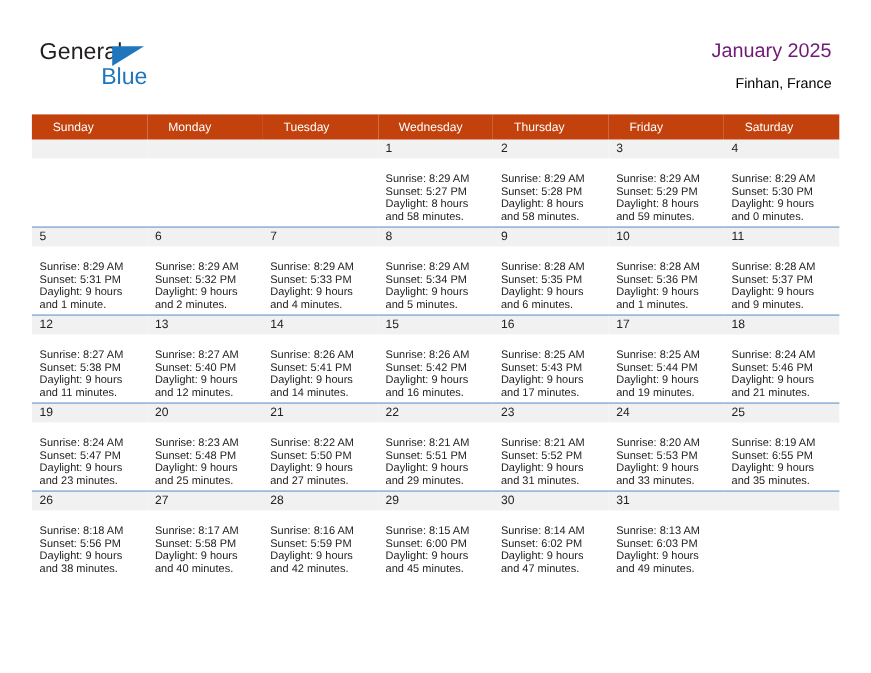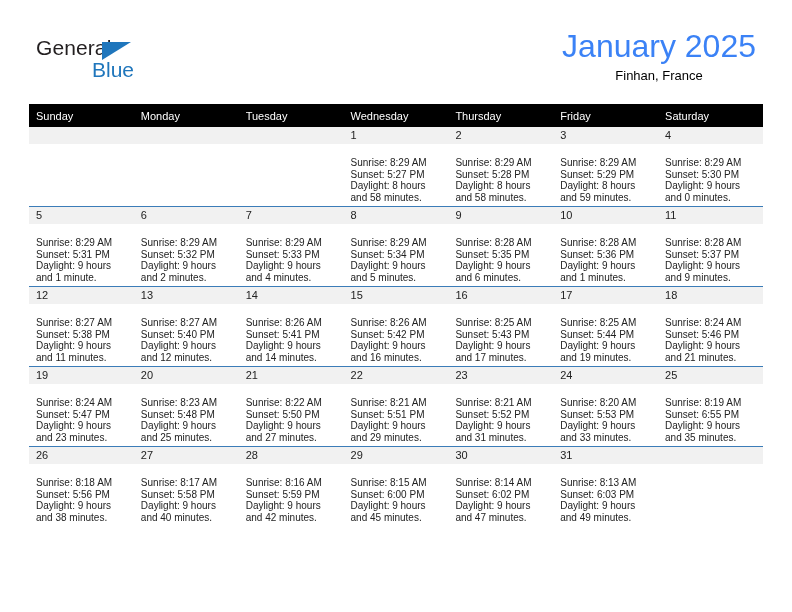--- a/index.html
+++ b/index.html
@@ -63,53 +63,52 @@
     color: #1f76bc;
     font-family: "Liberation Sans", sans-serif;
   }
   .title-block {
     position: absolute;
     right: 36px;
     top: 30px;
     text-align: right;
   }
   .cal-title {
-    font-size: 32px;
-    color: #3b82f6;
+    font-size: 18px;
+    color: #701a75;
     line-height: 32px;
     white-space: nowrap;
   }
   .cal-subtitle {
     font-size: 13px;
     color: #000000;
     line-height: 18px;
     margin-top: 5px;
     white-space: nowrap;
-    text-align: center;
   }
 
   
   .calendar {
     position: absolute;
     left: 29px;
     top: 104px;
     width: 734px;
   }
   table.cal-table {
     width: 734px;
     border-collapse: collapse;
     table-layout: fixed;
   }
   table.cal-table th {
-    background: #000000;
+    background: #c2410c;
     color: #ffffff;
     font-size: 11px;
     font-weight: normal;
     text-align: left;
-    padding: 5px 0 5px 7px;
+    padding: 5px 0 5px 19px;
     height: 13px;
     border: none;
   }
   table.cal-table td {
     vertical-align: top;
     padding: 0;
     border: none;
     border-top: 1px solid #3b7cb8;
     height: 79px;
   }

